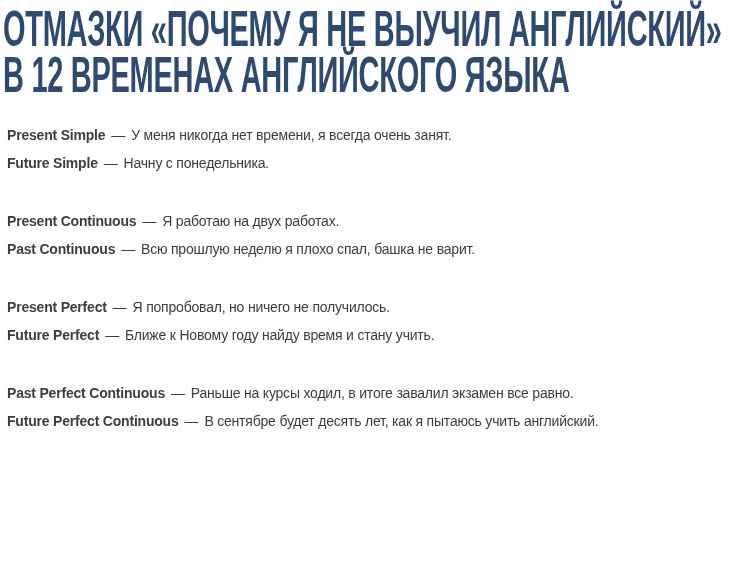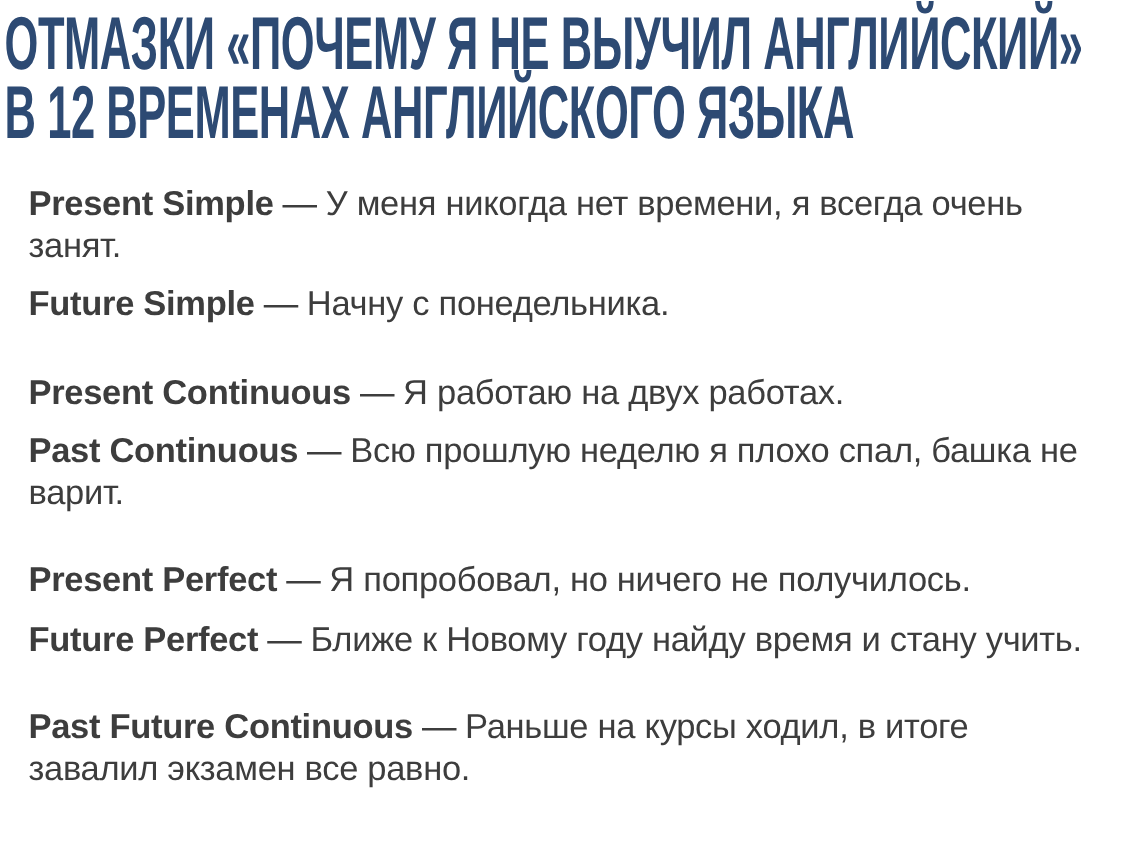--- a/index.html
+++ b/index.html
@@ -29,22 +29,22 @@
     white-space: nowrap;
     letter-spacing: -0.5px;
     transform: scaleX(0.58);
     transform-origin: 0 50%;
   }
   .group {
     margin: 0 0 31px 0;
   }
   .group:last-child { margin-bottom: 0; }
   .line {
-    margin: 12px;
-    font-size: 23px;
+    margin: 0;
+    font-size: 14px;
     line-height: 27.5px;
     letter-spacing: -0.2px;
     color: #3d3d3d;
   }
   .tense {
     font-weight: 700;
     color: #3d3d3d;
   }
   .sep {
     margin: 0 6px;
@@ -70,16 +70,17 @@
     <p class="line"><span class="tense">Present Continuous</span><span class="sep">—</span><span>Я работаю на двух работах.</span></p>
     <p class="line"><span class="tense">Past Continuous</span><span class="sep">—</span><span>Всю прошлую неделю я плохо спал, башка не варит.</span></p>
   </section>
 
   <section class="group">
     <p class="line"><span class="tense">Present Perfect</span><span class="sep">—</span><span>Я попробовал, но ничего не получилось.</span></p>
     <p class="line"><span class="tense">Future Perfect</span><span class="sep">—</span><span>Ближе к Новому году найду время и стану учить.</span></p>
   </section>
 
   <section class="group">
-    <p class="line"><span class="tense">Past Future Continuous</span><span class="sep">—</span><span>Раньше на курсы ходил, в итоге завалил экзамен все равно.</span></p>
+    <p class="line"><span class="tense">Past Perfect Continuous</span><span class="sep">—</span><span>Раньше на курсы ходил, в итоге завалил экзамен все равно.</span></p>
+    <p class="line"><span class="tense">Future Perfect Continuous</span><span class="sep">—</span><span>В сентябре будет десять лет, как я пытаюсь учить английский.</span></p>
   </section>
 
 </div>
 
 </body></html>

